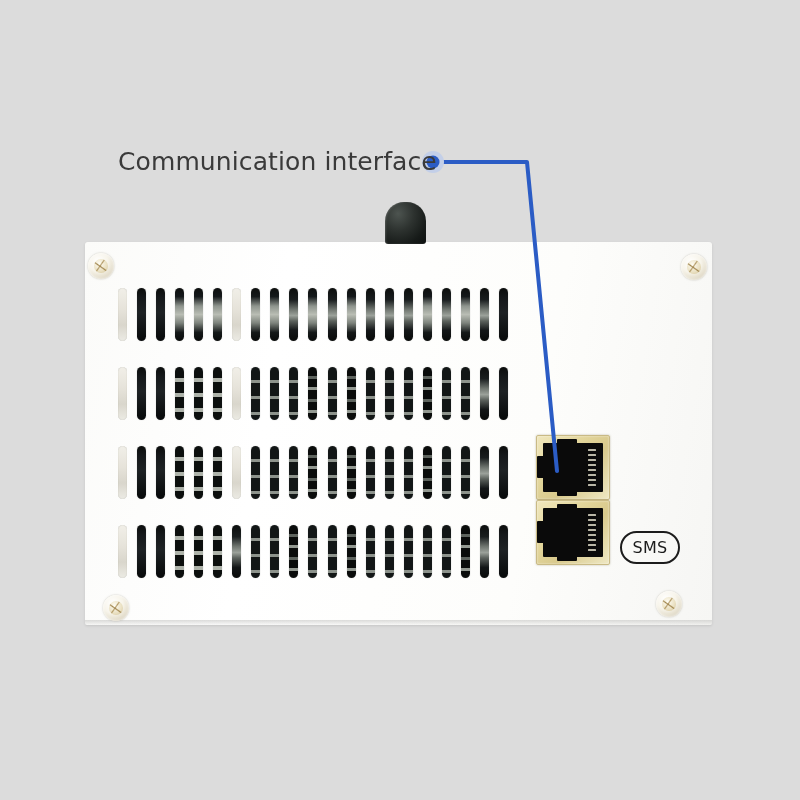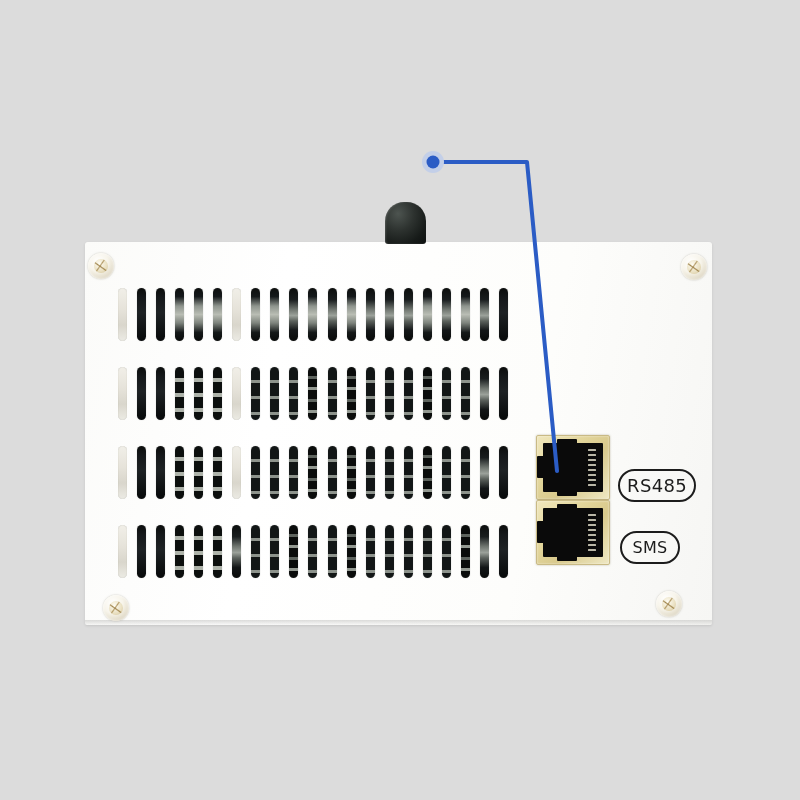--- a/index.html
+++ b/index.html
@@ -390,23 +390,23 @@
           <div class="rj45-pin"></div>
           <div class="rj45-pin"></div>
           <div class="rj45-pin"></div>
           <div class="rj45-pin"></div>
           <div class="rj45-pin"></div>
           <div class="rj45-pin"></div>
         </div>
     </div>
   </div>
 
-  <div class="port-label" id="label-rs485">RS485</div>
   <div class="port-label" id="label-sms">SMS</div>
 
   <svg id="leader-svg" viewBox="0 0 800 800" xmlns="http://www.w3.org/2000/svg">
     <polyline id="leader-path" fill="none" stroke="#2b5cc5" stroke-width="4" stroke-linecap="round" stroke-linejoin="round" points="433,162 527,162 557,471"></polyline>
     <circle id="leader-dot-halo" cx="433" cy="162" r="11" fill="#c3cfe8"></circle>
     <circle id="leader-dot" cx="433" cy="162" r="6.5" fill="#2b5cc5"></circle>
   </svg>
 
+  <div id="annotation-label">Communication interface</div>
 
 </div>
 
 </body></html>

